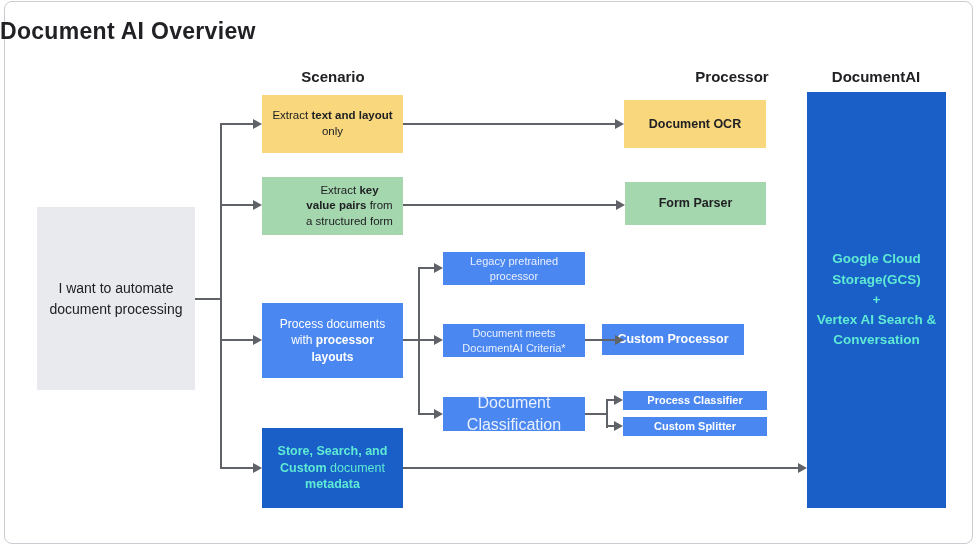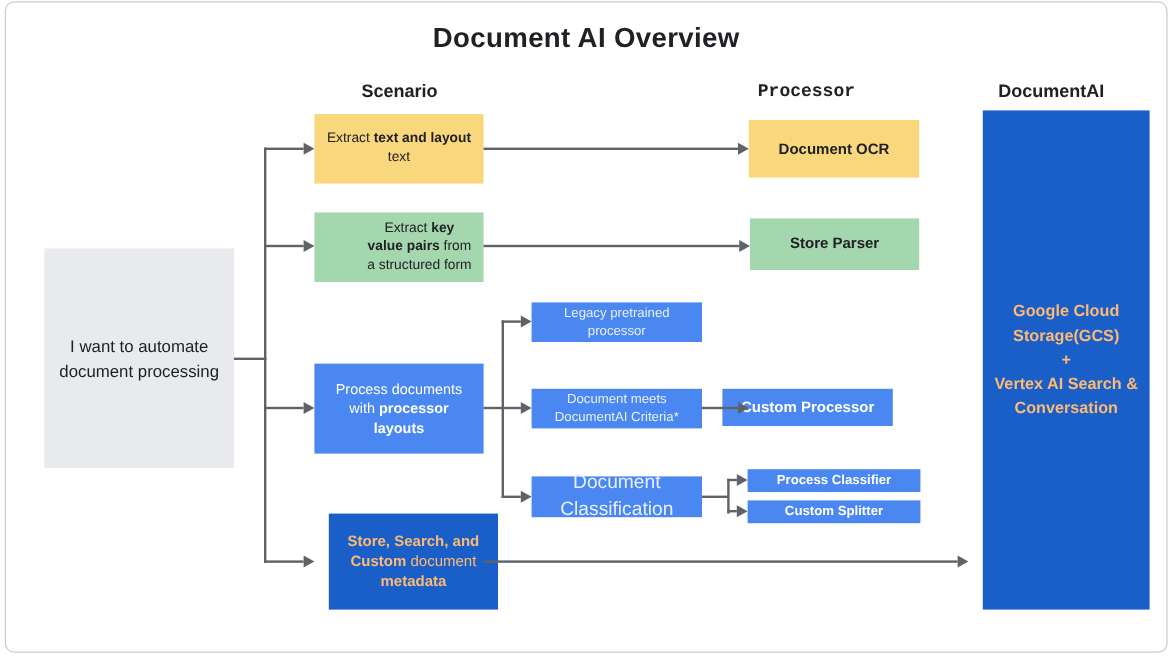--- a/index.html
+++ b/index.html
@@ -6,40 +6,40 @@
   .canvas{
     position:relative;width:977px;height:551px;background:#ffffff;
     font-family:"Liberation Sans",sans-serif;color:var(--text_dark);
     overflow:hidden;
   }
   .card-border{
     position:absolute;left:4px;top:1px;width:967px;height:541px;
     border:1px solid var(--border);border-radius:8px;pointer-events:none;
   }
   .title{
-    position:absolute;left:0;right:0;top:18px;text-align:center;
+    position:absolute;left:0;right:0;top:18px;text-align:left;
     font-size:23px;font-weight:700;letter-spacing:.3px;color:var(--text_dark);
   }
   .col-header{
     position:absolute;width:120px;text-align:center;
     font-size:15px;font-weight:700;color:var(--text_dark);
   }
   .hdr-scenario{left:273px;top:68px;}
-  .hdr-processor{left:612px;top:68px;font-family:Liberation Mono, monospace;}
+  .hdr-processor{left:672px;top:68px;}
   .hdr-repository{left:816px;top:68px;}
 
   .node{
     position:absolute;display:flex;align-items:center;justify-content:center;
     text-align:center;box-sizing:border-box;padding:2px 10px;line-height:1.35;
   }
   .gray{background:var(--gray);color:var(--text_dark);}
   .yellow{background:var(--yellow);color:var(--text_dark);}
   .green{background:var(--green);color:var(--text_dark);}
   .blue{background:var(--blue);color:#ffffff;}
-  .darkblue{background:var(--dark_blue);color:#fdba74;margin-left:12px;}
+  .darkblue{background:var(--dark_blue);color:#5eead4;}
   .branch-text{color:var(--branch_text);}
   .b{font-weight:700;}
   .bold{font-weight:700;}
 
   .start-node{left:37px;top:207px;width:158px;height:183px;font-size:14px;line-height:1.45;}
   .sc-yellow{left:262px;top:95px;width:141px;height:58px;font-size:11.5px;}
   .pr-ocr{left:624px;top:100px;width:142px;height:48px;font-size:12.5px;}
   .sc-green{left:262px;top:177px;width:141px;height:58px;font-size:11.5px;padding-left:44px;}
   .pr-form{left:625px;top:182px;width:141px;height:43px;font-size:12.5px;}
   .sc-blue{left:262px;top:303px;width:141px;height:75px;font-size:12px;}
@@ -70,28 +70,28 @@
 
   <div class="title">Document AI Overview</div>
 
   <div class="col-header hdr-scenario">Scenario</div>
   <div class="col-header hdr-processor">Processor</div>
   <div class="col-header hdr-repository">DocumentAI</div>
 
   <div class="node gray start-node">I want to automate document processing</div>
 
   <div class="node yellow sc-yellow">
-      <span><span>Extract </span><span class="b">text and layout</span><span> text</span></span>
+      <span><span>Extract </span><span class="b">text and layout</span><span> only</span></span>
     </div>
   <div class="node yellow pr-ocr bold">Document OCR</div>
 
   <div class="node green sc-green">
       <span><span>Extract </span><span class="b">key value pairs</span><span> from a structured form</span></span>
     </div>
-  <div class="node green pr-form bold">Store Parser</div>
+  <div class="node green pr-form bold">Form Parser</div>
 
   <div class="node blue sc-blue">
       <span><span>Process documents with </span><span class="b">processor layouts</span></span>
     </div>
   <div class="node blue br-legacy branch-text">Legacy pretrained processor</div>
   <div class="node blue br-criteria branch-text">Document meets DocumentAI Criteria*</div>
   <div class="node blue br-class branch-text">Document Classification</div>
   <div class="node blue pr-custom bold">Custom Processor</div>
   <div class="node blue pr-classifier bold">Process Classifier</div>
   <div class="node blue pr-splitter bold">Custom Splitter</div>

